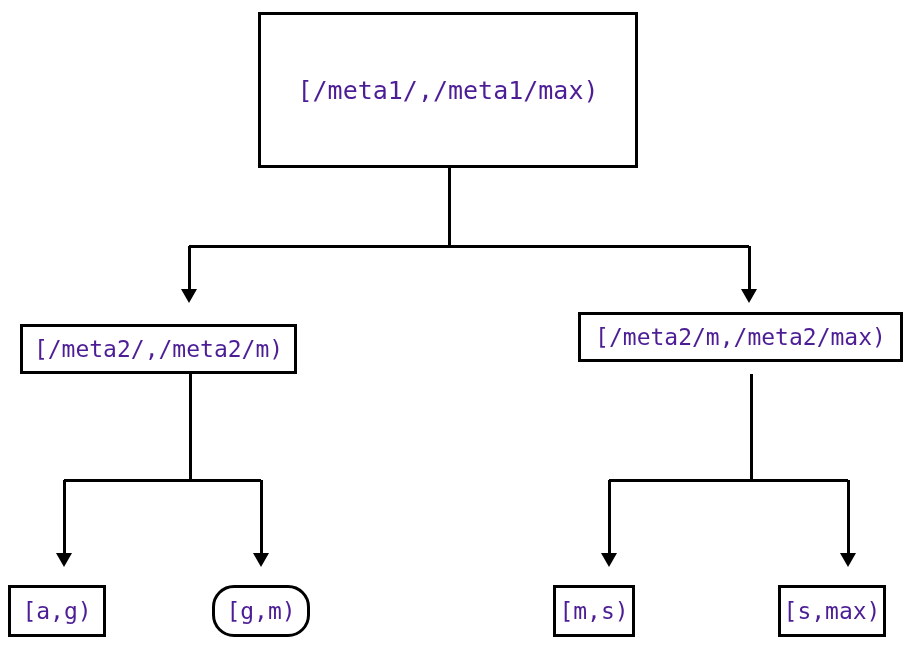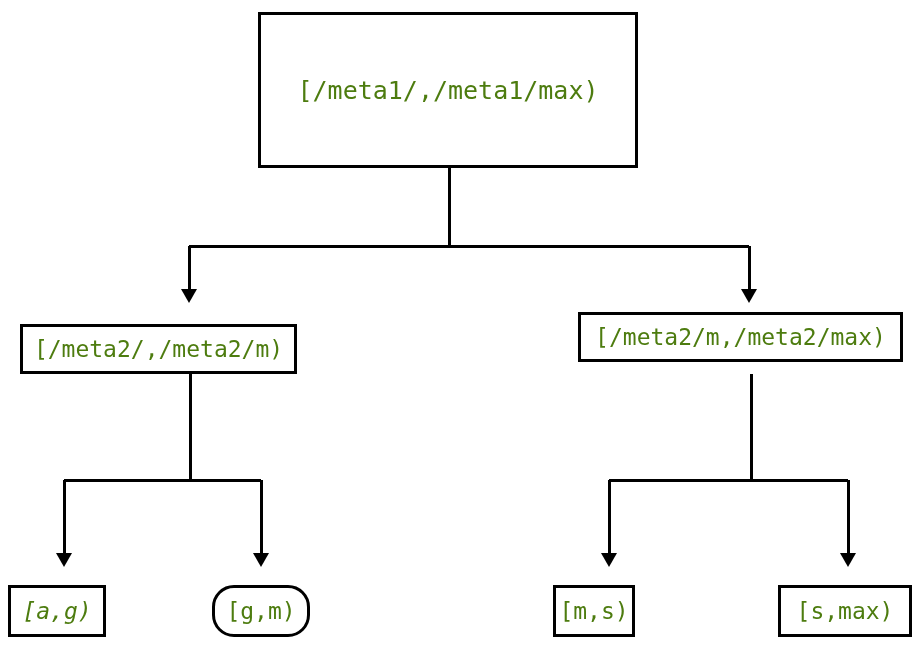--- a/index.html
+++ b/index.html
@@ -16,21 +16,21 @@
     font-family: "DejaVu Sans Mono", "Liberation Mono", monospace;
   }
   .node-box {
     position: absolute;
     box-sizing: border-box;
     border: 3px solid #000000;
     background: #ffffff;
     display: flex;
     align-items: center;
     justify-content: center;
-    color: #4d7c0f;
+    color: #4c1d95;
     font-family: "DejaVu Sans Mono", "Liberation Mono", monospace;
     white-space: pre;
     letter-spacing: 0px;
   }
   #node-root {
     left: 258px;
     top: 12px;
     width: 380px;
     height: 156px;
     font-size: 25px;
@@ -47,24 +47,24 @@
     top: 312px;
     width: 325px;
     height: 50px;
     font-size: 23px;
   }
   .leaf-box {
     height: 52px;
     font-size: 23px;
     top: 585px;
   }
-  #node-leaf-ag   { left: 8px;   width: 98px; font-style: italic; }
+  #node-leaf-ag   { left: 8px;   width: 98px; }
   #node-leaf-gm   { left: 212px; width: 98px; border-radius: 22px; }
   #node-leaf-ms   { left: 553px; width: 82px; }
-  #node-leaf-smax { left: 778px; width: 134px; }
+  #node-leaf-smax { left: 778px; width: 108px; }
 
   #edge-layer {
     position: absolute;
     left: 0;
     top: 0;
     width: 912px;
     height: 652px;
     pointer-events: none;
   }
 </style>

